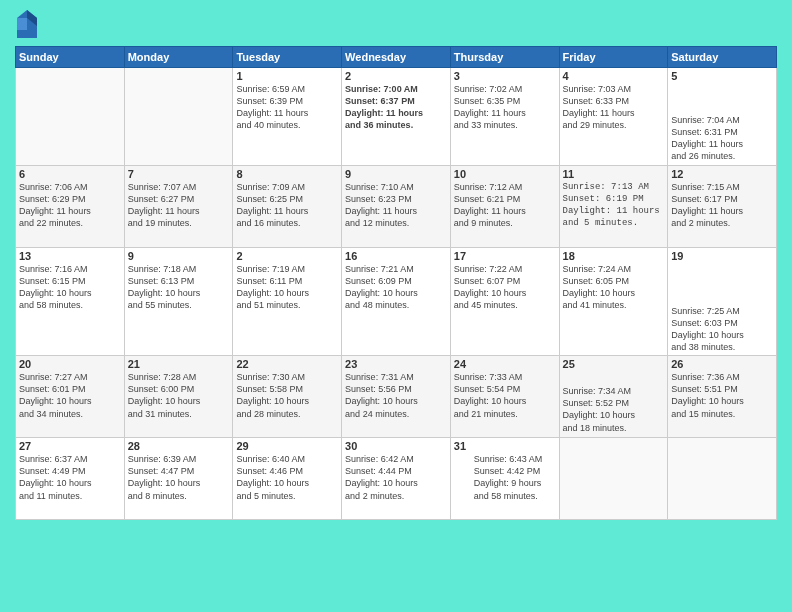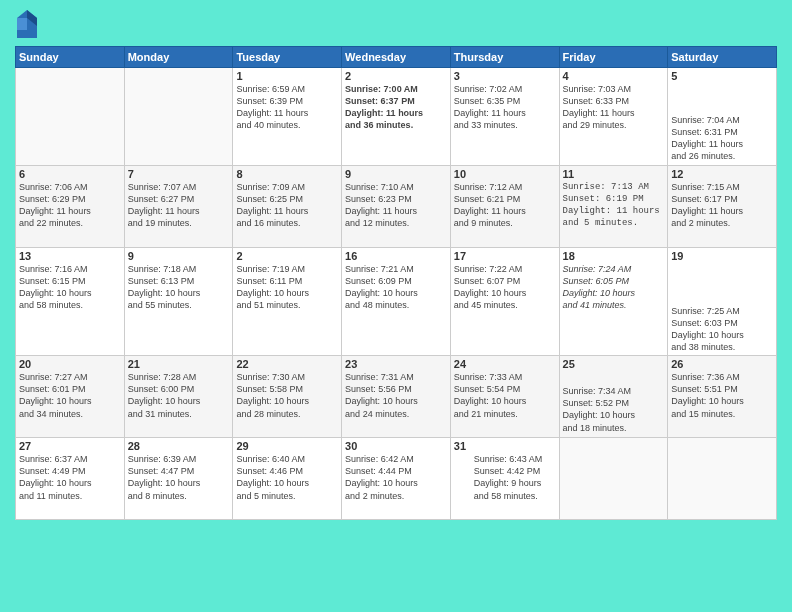--- a/index.html
+++ b/index.html
@@ -257,21 +257,21 @@
           </td>
           <td>
             <span class="day-number">17</span>
             <div class="day-info" style="white-space: pre-line;">Sunrise: 7:22 AM
 Sunset: 6:07 PM
 Daylight: 10 hours
 and 45 minutes.</div>
           </td>
           <td>
             <span class="day-number">18</span>
-            <div class="day-info" style="white-space: pre-line; font-style: italic;">Sunrise: 7:24 AM
+            <div class="day-info" style="white-space: pre-line;">Sunrise: 7:24 AM
 Sunset: 6:05 PM
 Daylight: 10 hours
 and 41 minutes.</div>
           </td>
           <td>
             <span class="day-number">19</span>
             <div class="day-info" style="white-space: pre-line; margin-top: 43px;">Sunrise: 7:25 AM
 Sunset: 6:03 PM
 Daylight: 10 hours
 and 38 minutes.</div>

